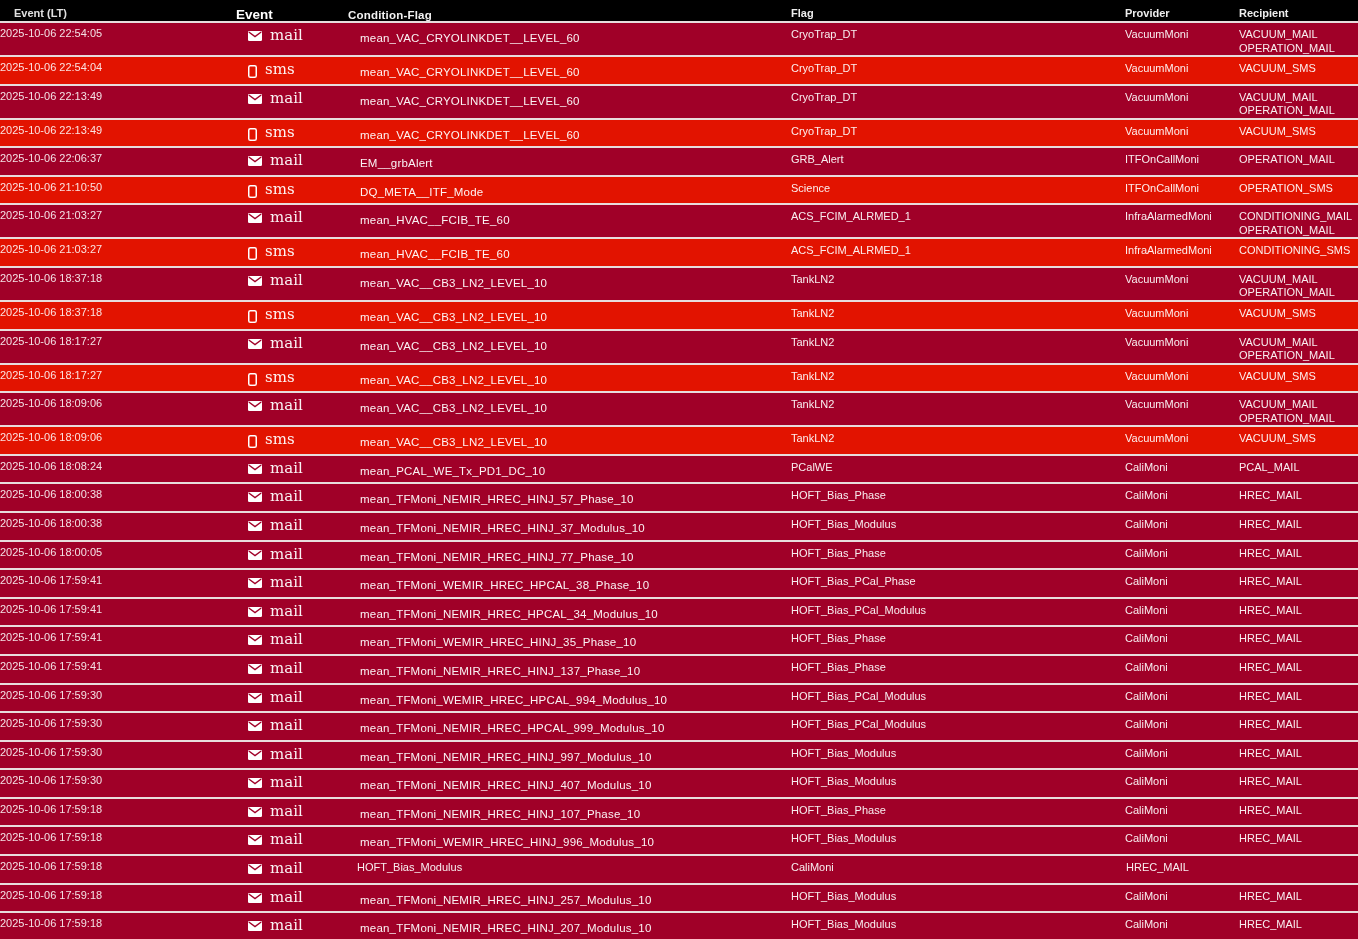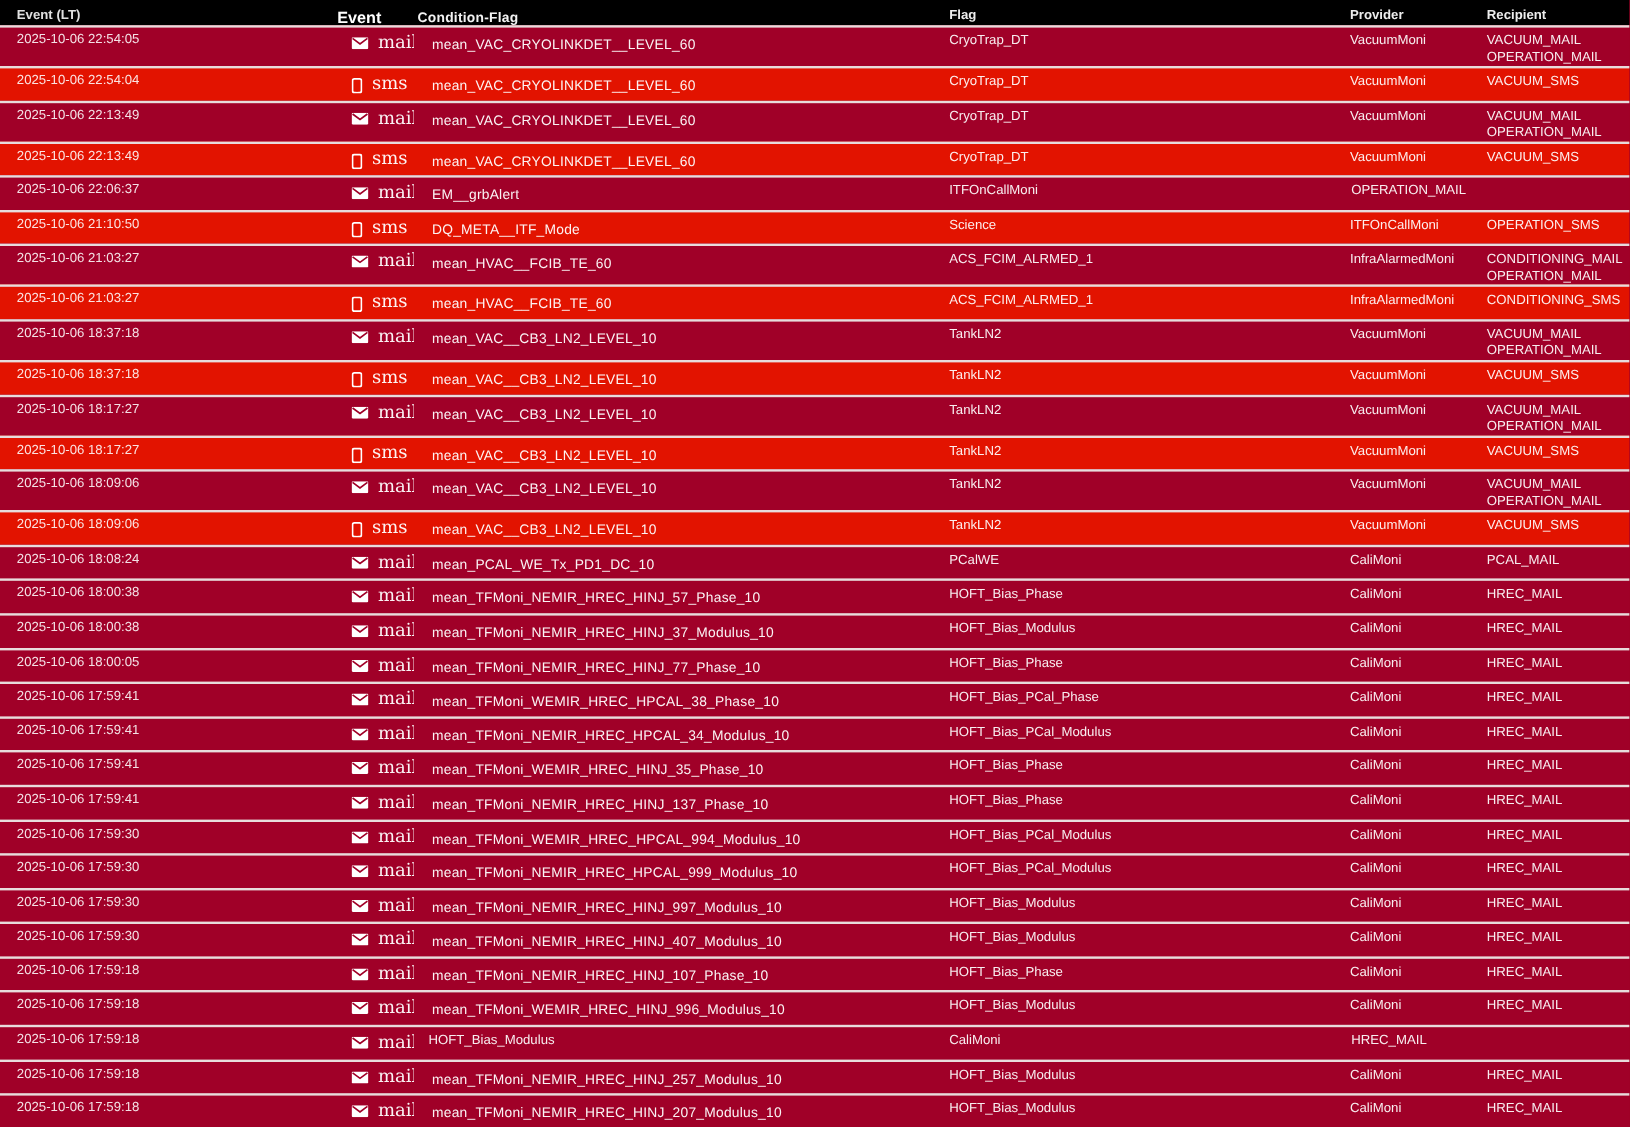--- a/index.html
+++ b/index.html
@@ -32,27 +32,27 @@
   .row{
     min-height:26.6px;
     border-top:2px solid var(--separator,#e8dcdc);
     color:#fff;
   }
   .row.mail{background:var(--mail-bg,#a00028);}
   .row.sms{background:var(--sms-bg,#e21300);}
 
   .cell{white-space:nowrap;overflow:hidden;}
   .c-date{
-    padding-left:14px;padding-top:4px;
+    padding-top:4px;
     font-size:11px;line-height:13px;
     color:rgba(255,255,255,0.88);
   }
   .c-event{
     padding-left:14px;padding-top:6px;
-    display:flex;align-items:flex-start;gap:8px;margin-left:45px;
+    display:flex;align-items:flex-start;gap:8px;
   }
   .icon{display:inline-block;line-height:0;padding-top:2px;}
   .evt-label{
     font-family:"DejaVu Serif", serif;
     font-size:15px;line-height:13px;
     color:rgba(255,255,255,0.95);
   }
   .c-cond{
     padding-left:15px;padding-top:9px;
     font-size:11.5px;line-height:13px;letter-spacing:0.2px;
@@ -145,20 +145,21 @@
       <div class="grid row mail">
         <div class="cell c-date">2025-10-06 22:06:37</div>
         <div class="cell c-event">
           <span class="icon"><svg width="14" height="10" viewBox="0 0 14 10">
               <rect x="0" y="0" width="14" height="10" rx="1.2" fill="#ffffff"></rect>
               <path d="M0.8 1 L7 5.6 L13.2 1" stroke="#a00028" stroke-width="1.4" fill="none"></path>
             </svg></span>
           <span class="evt-label">mail</span>
         </div>
         <div class="cell c-cond">EM__grbAlert</div>
+        <div class="cell c-flag">GRB_Alert</div>
         <div class="cell c-provider">ITFOnCallMoni</div>
         <div class="cell c-recipient">
           <div class="recipient-line">OPERATION_MAIL</div>
         </div>
       </div>
       <div class="grid row sms">
         <div class="cell c-date">2025-10-06 21:10:50</div>
         <div class="cell c-event">
           <span class="icon"><svg width="9" height="13" viewBox="0 0 9 13">
               <rect x="0.75" y="0.75" width="7.5" height="11.5" rx="1.6" fill="none" stroke="#ffffff" stroke-width="1.5"></rect>

